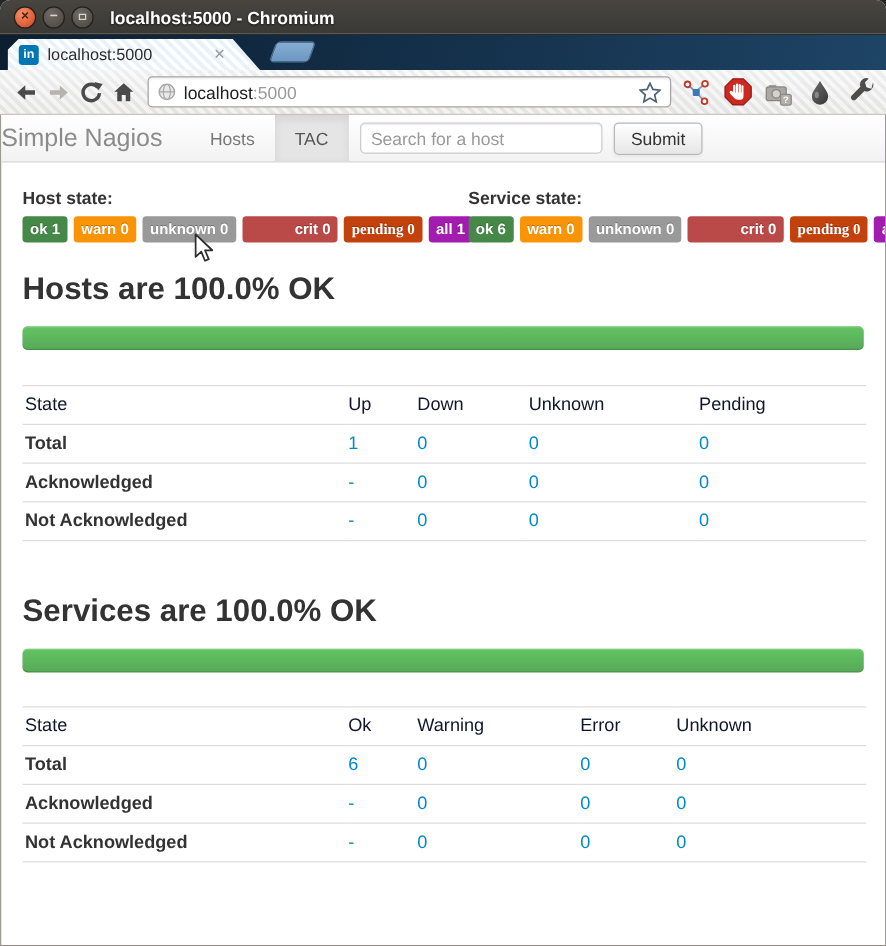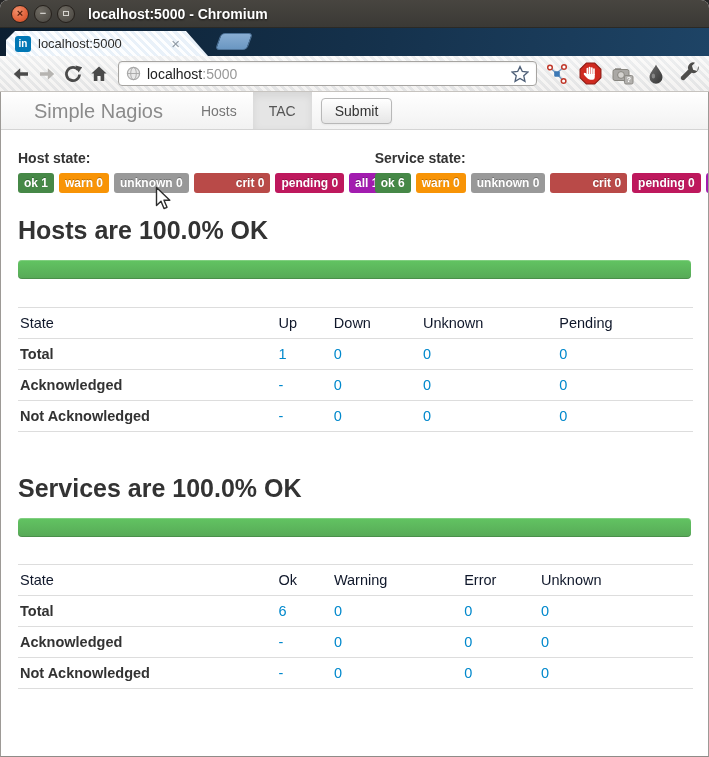--- a/index.html
+++ b/index.html
@@ -62,39 +62,39 @@
   .ext-icons{display:flex;align-items:center;gap:9px;flex:0 0 auto;}
   .ext{width:24px;height:24px;display:flex;align-items:center;justify-content:center;}
   
   .page{
     position:relative;height:665px;background:#fff;
     border-left:1px solid #9d9a96;border-right:1px solid #9d9a96;border-bottom:1px solid #8f8c88;
     overflow:hidden;
   }
   .navbar{height:38px;background:linear-gradient(#ffffff,#f2f2f2);
     border-bottom:1px solid #d4d4d4;display:flex;align-items:stretch;}
-  .brand{font-size:20px;color:#8b8b8b;line-height:38px;padding-left:33px;padding-right:22px;}
+  .brand{font-size:20px;color:#8b8b8b;line-height:38px;padding-right:22px;}
   .nav-item{padding:0 16px;line-height:38px;font-size:14px;color:#777;cursor:default;}
   .nav-item.active{background:#e5e5e5;color:#555;box-shadow:inset 0 3px 8px rgba(0,0,0,.08);}
   .nav-search{align-self:center;margin-left:9px;width:194px;height:25px;
     border:1px solid #ccc;border-radius:4px;padding:2px 8px;font-size:14px;color:#555;
     font-family:"Liberation Sans",sans-serif;box-shadow:inset 0 1px 1px rgba(0,0,0,.075);outline:none;}
   .nav-search::placeholder{color:#999;}
   .nav-submit{align-self:center;margin-left:9px;padding:4px 13px;font-size:14px;color:#333;
     background:linear-gradient(#ffffff,#e6e6e6);border:1px solid #b8b8b8;border-radius:4px;
     font-family:"Liberation Sans",sans-serif;box-shadow:inset 0 1px 0 rgba(255,255,255,.2),0 1px 2px rgba(0,0,0,.05);}
   
   .status-row{margin:20px 17px 0;display:flex;}
   .status-col{width:53%;}
   .status-title{font-weight:bold;font-size:14px;color:#333;margin-bottom:7px;}
   .badges{display:flex;gap:5px;}
   .badge{color:#fff;font-weight:bold;font-size:12px;padding:3px 6px;border-radius:3px;
     text-shadow:0 -1px 0 rgba(0,0,0,.25);white-space:nowrap;}
   .b-ok{background:#468847;} .b-warn{background:#f89406;} .b-unknown{background:#999999;text-align:center;}
-  .b-crit{background:#b94a48;padding-left:42px;} .b-pending{background:#be185d;} .b-all{background:#a21caf;}
+  .b-crit{background:#b94a48;padding-left:42px;} .b-pending{background:#c2410c;font-family:Liberation Serif, serif;} .b-all{background:#a21caf;}
   
   .overview-title{margin:24px 17px 0;font-size:22px;font-weight:bold;color:#333;}
   .section-heading{margin:0 17px;font-size:25px;font-weight:bold;color:#333;}
   .hosts-heading{margin-top:23px;}
   .services-heading{margin-top:42px;}
   
   .progress{margin:15px 17px 0;height:19px;border-radius:4px;background:#f7f7f7;
     box-shadow:inset 0 1px 2px rgba(0,0,0,.1);}
   .progress .bar{height:100%;border-radius:4px;
     background:linear-gradient(#62c462,#57a957);
@@ -227,20 +227,21 @@
       </div>
     </div>
   </div>
 
   <div class="page">
 
     <div class="navbar">
       <div class="brand">Simple Nagios</div>
       <div class="nav-item">Hosts</div>
       <div class="nav-item active">TAC</div>
+      <input class="nav-search" type="text" placeholder="Search for a host" style="">
       <button class="nav-submit">Submit</button>
     </div>
 
     <div class="status-row">
       <div class="status-col">
         <div class="status-title">Host state:</div>
         <div class="badges">
           <span class="badge b-ok">ok 1</span>
           <span class="badge b-warn">warn 0</span>
           <span class="badge b-unknown">unknown 0</span>

